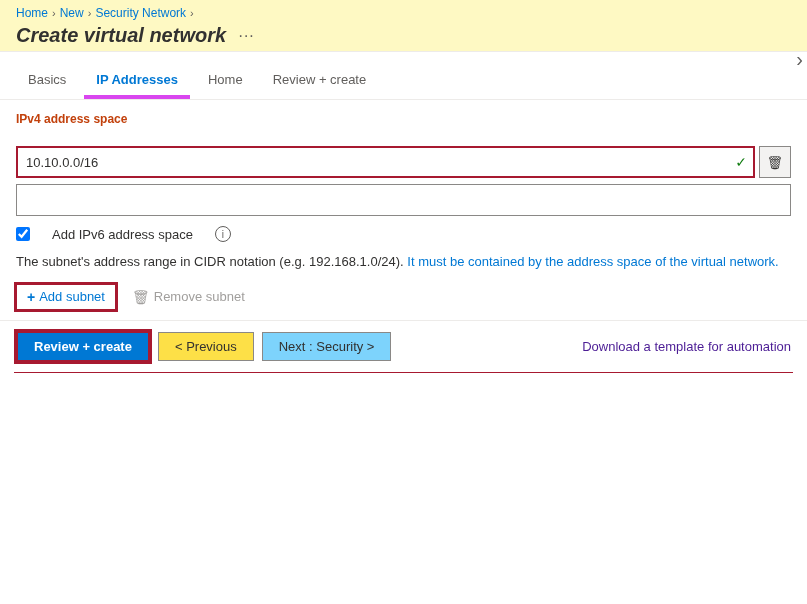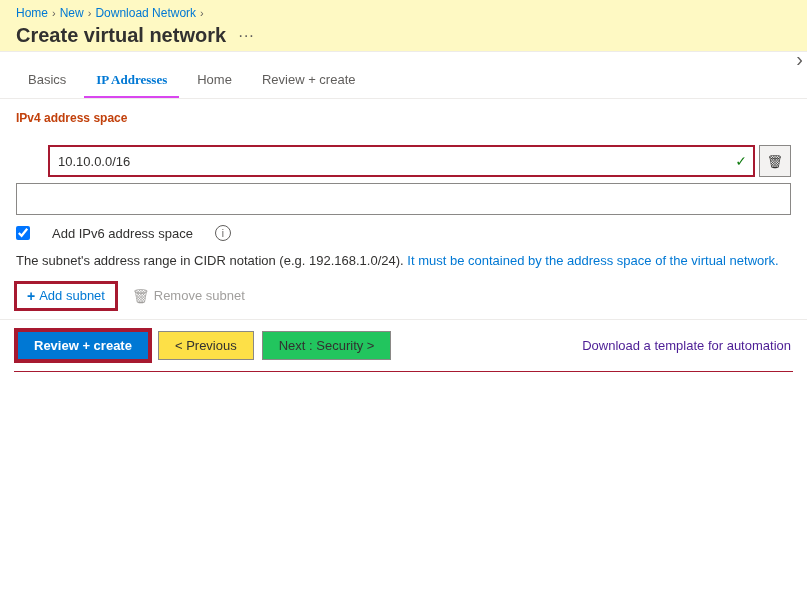--- a/index.html
+++ b/index.html
@@ -42,20 +42,21 @@
     .page-title-row {
       display: flex;
       align-items: center;
       gap: 8px;
     }
 
     .page-title {
       font-size: 20px;
       font-weight: 600;
       color: #323130;
+      font-style: italic;
     }
 
     .ellipsis-btn {
       cursor: pointer;
       font-size: 16px;
       color: #605e5c;
       background: none;
       border: none;
       padding: 2px 4px;
     }
@@ -77,23 +78,22 @@
       padding: 8px 12px;
       font-size: 13px;
       cursor: pointer;
       color: #605e5c;
       border-bottom: 2px solid transparent;
       white-space: nowrap;
     }
 
     .tab.active {
       color: #0078d4;
-      border-bottom: 2px solid #d946ef;
+      border-bottom: 4px solid #d946ef;
       font-weight: 600;
-      font-family: Liberation Serif, serif;
     }
 
     .content-area {
       padding: 12px 16px 0 16px;
     }
 
     .description-text {
       font-size: 13px;
       color: #323130;
       margin-bottom: 14px;
@@ -105,21 +105,20 @@
       font-weight: 600;
       color: #c2410c;
       margin-bottom: 20px;
     }
 
     .address-input-row {
       display: flex;
       align-items: flex-end;
       gap: 4px;
       margin-bottom: 6px;
-      margin-left: 32px;
     }
 
     .address-input-container {
       flex: 1;
       border: 2px solid #a71930;
       display: flex;
       align-items: center;
       height: 32px;
       position: relative;
     }
@@ -311,21 +310,21 @@
       padding: 6px 16px;
       background: #fde047;
       color: #323130;
       border: 1px solid #8a8886;
       font-size: 13px;
       cursor: pointer;
     }
 
     .next-btn {
       padding: 6px 16px;
-      background: #22c55e;
+      background: #7dd3fc;
       color: #323130;
       border: 1px solid #8a8886;
       font-size: 13px;
       cursor: pointer;
     }
 
     .automation-link {
       margin-left: auto;
       color: #4c1d95;
       font-size: 13px;
@@ -353,21 +352,21 @@
 </head>
 <body>
 
 <div class="top-section">
   <div class="top-bar">
     <div class="breadcrumb">
       <a>Home</a>
       <span class="sep">›</span>
       <a>New</a>
       <span class="sep">›</span>
-      <a>Download Network</a>
+      <a>Security Network</a>
       <span class="sep">›</span>
     </div>
     <div class="page-title-row">
       <span class="page-title">Create virtual network</span>
       <button class="ellipsis-btn">···</button>
     </div>
   </div>
 
   <div class="main-content">
     <div class="tabs">

